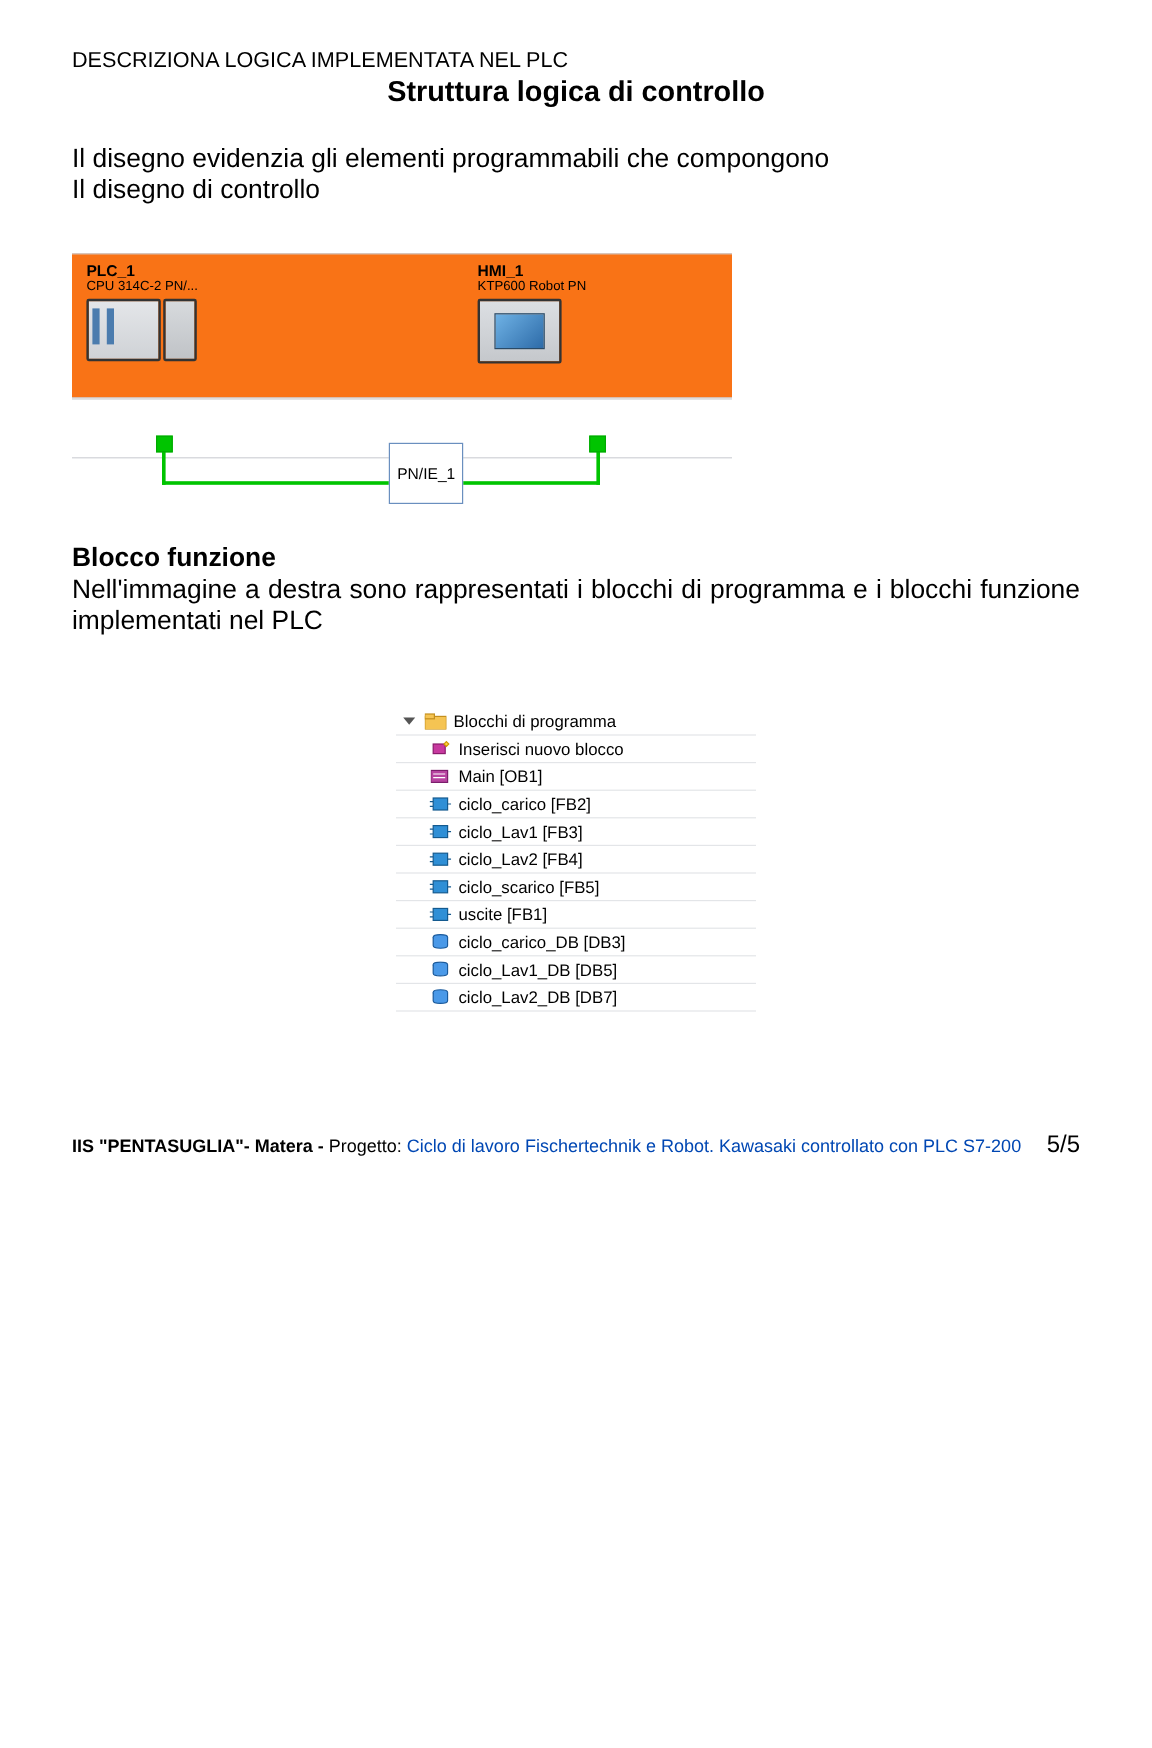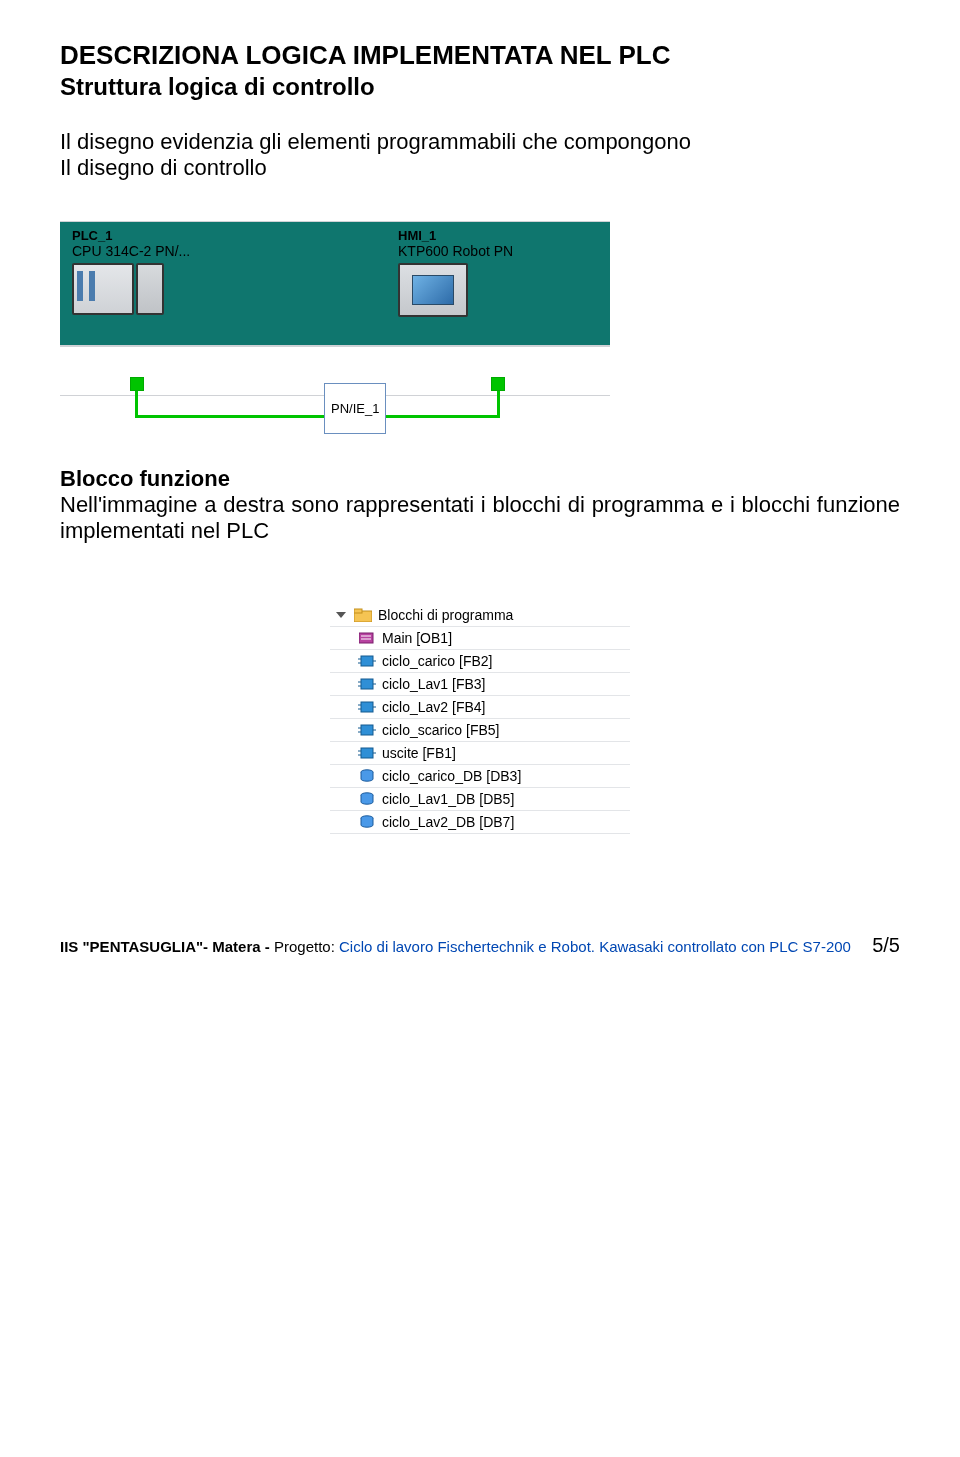--- a/index.html
+++ b/index.html
@@ -5,56 +5,57 @@
   body {
     margin: 0;
     padding: 40px 60px;
     font-family: Arial, Helvetica, sans-serif;
     background: #fff;
     color: #000;
     width: 960px;
     box-sizing: border-box;
   }
   .title-main {
-    font-size: 26px;
-    font-weight: bold;
+    font-size: 18px;
+    font-weight: normal;
     margin: 0 0 2px 0;
   }
   .title-sub {
     font-size: 24px;
     font-weight: bold;
     margin: 0 0 28px 0;
+    text-align: center;
   }
   .para {
     font-size: 22px;
     margin: 0 0 40px 0;
   }
   .net-diagram {
     width: 550px;
     margin: 0 0 70px 0;
     position: relative;
   }
   .net-row {
     display: flex;
     justify-content: space-between;
-    background: #0f766e;
+    background: #f97316;
     border-top: 1px solid #d0d2d6;
     border-bottom: 1px solid #d0d2d6;
     padding: 6px 12px 28px 12px;
   }
   .device {
     width: 200px;
   }
   .dev-name {
     font-weight: bold;
     font-size: 13px;
     color: #000;
   }
   .dev-type {
-    font-size: 14px;
+    font-size: 11px;
     color: #000;
   }
   .dev-body {
     margin-top: 4px;
     display: flex;
     gap: 2px;
   }
   .plc-block {
     width: 58px;
     height: 48px;
@@ -232,20 +233,29 @@
     <span class="chev"></span>
     <span class="ico ico-folder">
       <svg width="18" height="14">
           <rect x="0" y="3" width="18" height="11" fill="#f5c453" stroke="#c48f1d"></rect>
           <rect x="0" y="1" width="8" height="4" fill="#f5c453" stroke="#c48f1d"></rect>
         </svg>
     </span>
     <span>Blocchi di programma</span>
   </div>
 
+  <div class="tree-item tree-indent2">
+    <span class="ico ico-star">
+      <svg width="16" height="14">
+          <rect x="2" y="3" width="10" height="8" fill="#c7399f" stroke="#8a1b6c"></rect>
+          <polygon points="13,1 15,3 13,5 11,3" fill="#ffd24a" stroke="#d19a00"></polygon>
+        </svg>
+    </span>
+    <span>Inserisci nuovo blocco</span>
+  </div>
 
   <div class="tree-item tree-indent2">
     <span class="ico ico-ob">
       <svg width="16" height="12">
           <rect x="0" y="1" width="14" height="10" fill="#b743a0" stroke="#7b1e6c"></rect>
           <line x1="2" y1="4" x2="12" y2="4" stroke="#fff"></line>
           <line x1="2" y1="7" x2="12" y2="7" stroke="#fff"></line>
         </svg>
     </span>
     <span>Main [OB1]</span>

